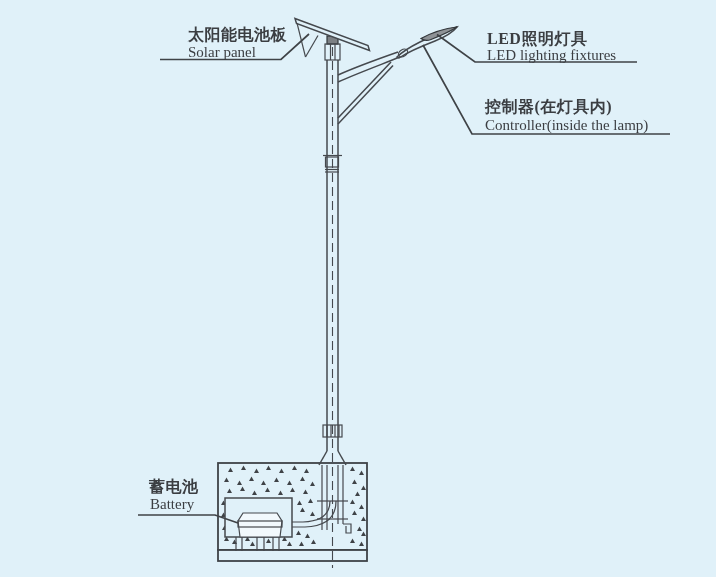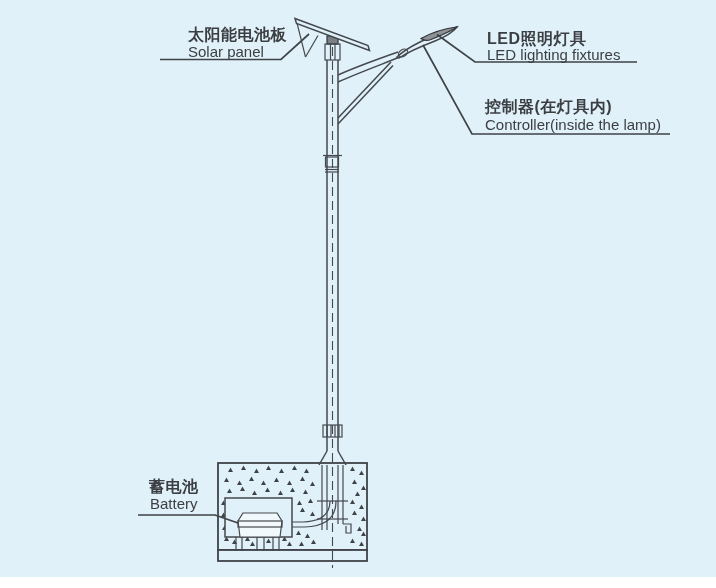--- a/index.html
+++ b/index.html
@@ -1,21 +1,21 @@
 <!DOCTYPE html>
 <html><head>
 <meta charset="utf-8">
 <style>
   html,body{margin:0;padding:0;}
   body{
     width:716px;height:588px;overflow:hidden;
     font-family:"Liberation Sans","DejaVu Sans",sans-serif;
     background:#ffffff;
   }
-  .stage{position:relative;width:716px;height:436px;}
+  .stage{position:relative;width:716px;height:436px;font-family:Liberation Serif, serif;}
   svg{display:block;}
   .ln{stroke:#45494e;stroke-width:1.5;fill:none;}
   .ln-thin{stroke:#45494e;stroke-width:1.2;fill:none;}
   .ln-bold{stroke:#3f4347;stroke-width:1.8;fill:none;}
   .leader{stroke:#3f4347;stroke-width:1.7;fill:none;}
   .fill-bg{fill:#e0f1f9;}
   .fill-white{fill:#f2f9fd;}
   .lbl-zh{font-size:16px;font-weight:600;fill:#3b3e42;letter-spacing:0.5px;}
   .lbl-en{font-size:15px;font-weight:500;fill:#3b3e42;}
 </style>

